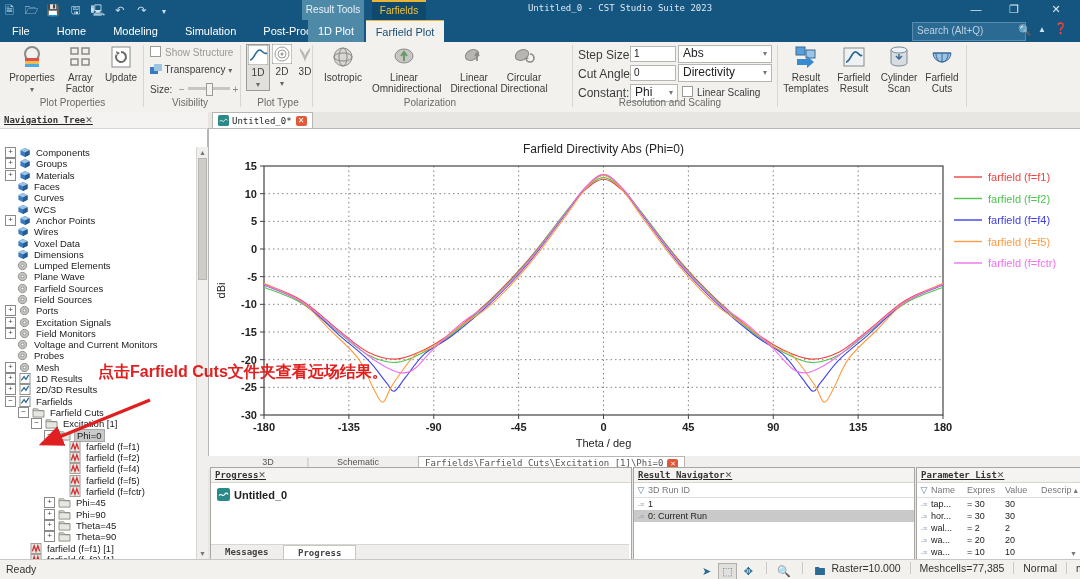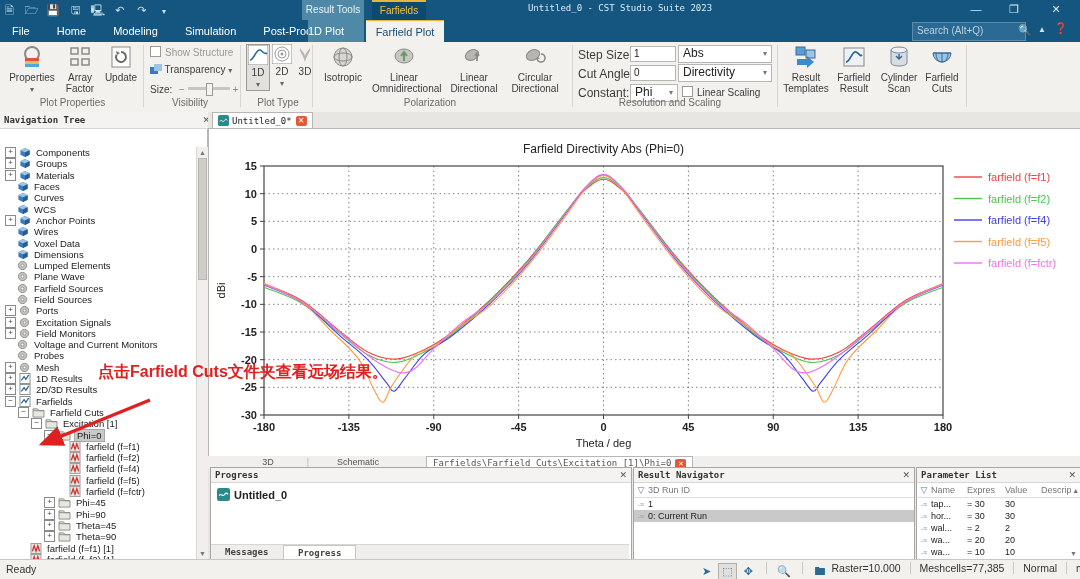--- a/index.html
+++ b/index.html
@@ -45,21 +45,21 @@
   
   #doctabs{left:208px;top:112px;width:872px;height:16px;background:#e8e6e3;}
   #doctab{position:absolute;left:4px;top:0;height:15px;background:#fff;border:1px solid #b8b6b2;border-bottom:none;display:flex;align-items:center;padding:0 5px;font-size:9px;}
   #chartpanel{left:208px;top:128px;width:872px;height:327px;background:#fff;border:1px solid #b8b6b2;}
   #viewtabs{left:208px;top:456px;width:872px;height:13px;background:#f0efed;font-size:9px;color:#555;}
   .viewtab{position:absolute;top:0;height:12px;line-height:12px;text-align:center;}
   .viewtab-active{background:#fff;border:1px solid #b8b6b2;border-bottom:none;display:flex;align-items:center;padding:0 6px;}
   .closex{display:inline-block;width:11px;height:10px;background:#e05a3a;color:#fff;font-size:8px;line-height:10px;text-align:center;border-radius:2px;margin-left:4px;}
   
   .panel{background:#fff;border:1px solid #a8a6a2;}
-  .phdr{height:14px;background:#f4f3f1;border-bottom:1px solid #d8d6d1;display:flex;align-items:center;justify-content:space-between;padding:0 4px;}
+  .phdr{height:14px;background:#f4f3f1;border-bottom:1px solid #d8d6d1;display:flex;align-items:center;justify-content:flex-start;padding:0 4px;text-decoration:underline;}
   .phdr .ptitle{font-family:"DejaVu Sans Mono",monospace;font-size:9px;font-weight:bold;color:#333;}
   .px{color:#555;font-size:9px;}
   #progresspanel{left:210px;top:467px;width:420px;height:92px;}
   #prog-tabs{position:absolute;left:0;bottom:0;width:418px;height:15px;background:#efeeec;border-top:1px solid #d8d6d1;font-size:9px;}
   .ptab{position:absolute;top:0;height:14px;line-height:14px;padding:0 14px;color:#444;}
   .ptab-active{background:#fff;border:1px solid #c8c6c2;border-bottom:2px solid #2a6fb5;}
   #resultnav{left:633px;top:467px;width:280px;height:92px;}
   #paramlist{left:916px;top:467px;width:163px;height:92px;}
   .grid-hdr{display:flex;align-items:center;height:14px;border-bottom:1px solid #e0deda;color:#777;font-size:9px;}
   .grow{display:flex;align-items:center;height:12px;font-size:9px;color:#222;}
@@ -93,21 +93,21 @@
   <div class="wbtn" style="left:1040px;">✕</div>
 </div>
 
 <div id="menubar" class="abs">
   <span class="menutab">File</span>
   <span class="menutab">Home</span>
   <span class="menutab">Modeling</span>
   <span class="menutab">Simulation</span>
   <span class="menutab">Post-Processing</span>
   <span class="menutab">View</span>
-  <div class="abs" style="left:308px;top:0;width:56px;height:22px;background:#4e8aa8;color:#fff;line-height:22px;">1D Plot</div>
+  <div class="abs" style="left:308px;top:0;width:56px;height:22px;background:#4e8aa8;color:#fff;text-align:center;line-height:22px;">1D Plot</div>
   <div class="abs" style="left:366px;top:0;width:78px;height:22px;background:#f2f1ee;color:#1a4f75;text-align:center;line-height:22px;border-top:1px solid #e8b53a;">Farfield Plot</div>
   <div id="tb-search">
     <span>Search (Alt+Q)</span>
   </div>
   <span class="abs" style="left:1018px;top:4px;color:#cfe2ef;font-size:11px;">🔍</span>
   <span class="abs" style="left:1038px;top:5px;color:#cfe2ef;font-size:8px;">▲</span>
   <span class="abs" style="left:1054px;top:2px;color:#cfe2ef;font-size:11px;">❓</span>
 </div>
 
 <div id="ribbon" class="abs">
@@ -220,21 +220,21 @@
   </div>
   <div class="bigbtn" style="left:444px;width:60px;">
     <div class="bicon">
       <svg width="24" height="24" viewBox="0 0 24 24">
           <ellipse cx="10" cy="10" rx="7" ry="5" fill="#b8b6b2" stroke="#8a8a86" transform="rotate(-25 10 10)"></ellipse>
           <path d="M15 16V9M13 11l2-3 2 3" fill="none" stroke="#8a8a86" stroke-width="1.8"></path>
         </svg>
     </div>
     <span>Linear Directional</span>
   </div>
-  <div class="bigbtn" style="left:506px;width:58px;">
+  <div class="bigbtn" style="left:495px;width:58px;">
     <div class="bicon">
       <svg width="24" height="24" viewBox="0 0 24 24">
           <ellipse cx="10" cy="10" rx="7" ry="5" fill="#b8b6b2" stroke="#8a8a86" transform="rotate(-25 10 10)"></ellipse>
           <path d="M18 9a4 4 0 1 1-4 4" fill="none" stroke="#8a8a86" stroke-width="1.6"></path>
           <path d="M14 15l0-3 3 1z" fill="#8a8a86"></path>
         </svg>
     </div>
     <span>Circular Directional</span>
   </div>
   <div class="rgroup-label" style="left:380px;width:100px;">Polarization</div>
@@ -736,21 +736,21 @@
       <line x1="745" y1="112.5" x2="773" y2="112.5" stroke="#ff9b40" stroke-width="1.4"></line>
       <text x="779" y="116.5" font-size="11" fill="#ff9b40">farfield (f=f5)</text>
       <line x1="745" y1="134" x2="773" y2="134" stroke="#f070f0" stroke-width="1.4"></line>
       <text x="779" y="138" font-size="11" fill="#f070f0">farfield (f=fctr)</text>
     </svg>
 </div>
 <div id="viewtabs" class="abs">
   <div class="viewtab" style="left:30px;width:60px;">3D</div>
   <div class="viewtab" style="left:95px;width:10px;color:#b8b6b2;">|</div>
   <div class="viewtab" style="left:110px;width:80px;">Schematic</div>
-  <div class="viewtab viewtab-active mono" style="left:218px;align-items:flex-end;">
+  <div class="viewtab viewtab-active mono" style="left:210px;align-items:flex-end;">
     <span>Farfields\Farfield Cuts\Excitation [1]\Phi=0</span>
     <span class="closex">✕</span>
   </div>
 </div>
 
 <div id="progresspanel" class="abs panel">
   <div class="phdr">
     <span class="ptitle">Progress</span>
     <span class="px">✕</span>
   </div>

